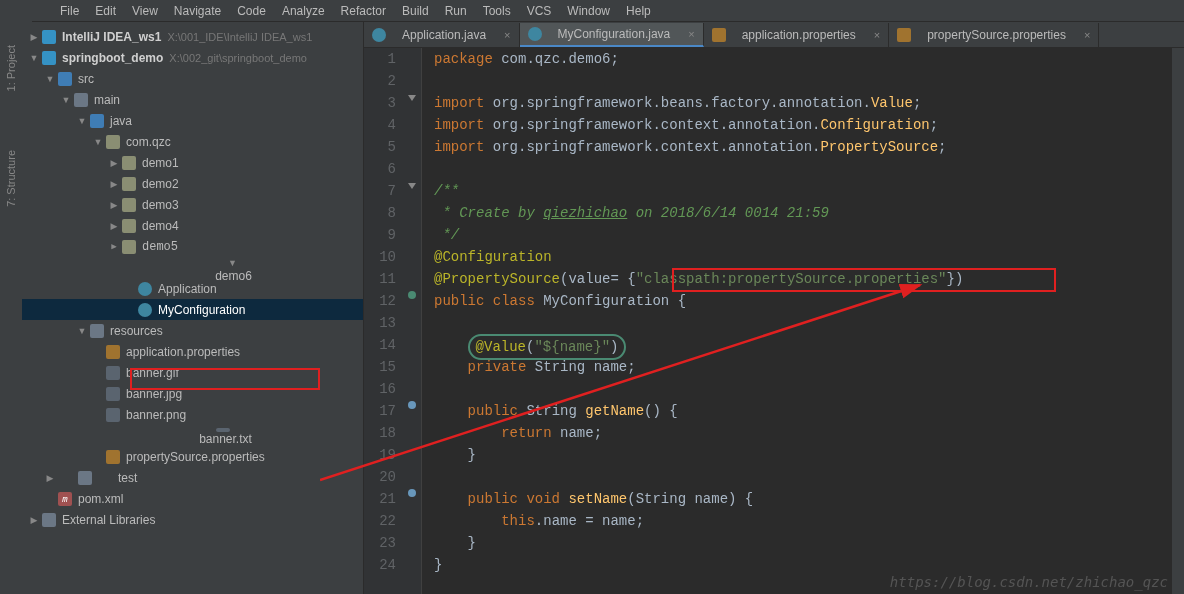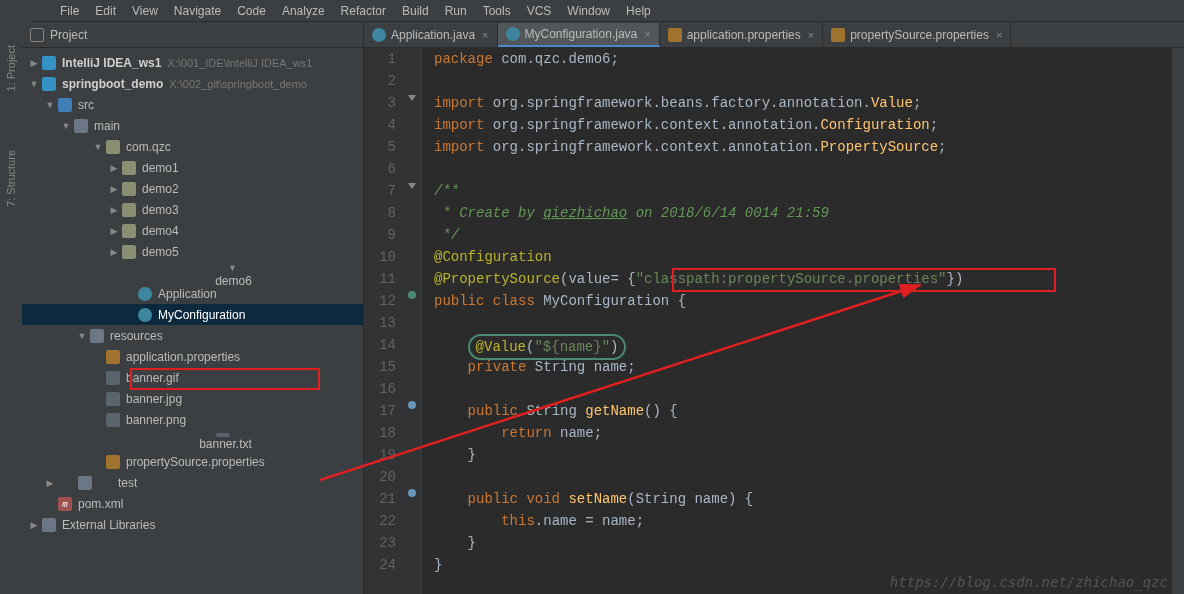--- a/index.html
+++ b/index.html
@@ -132,21 +132,21 @@
   align-items: flex-end;
 }
 .tab {
   display: flex;
   align-items: center;
   height: 24px;
   padding: 0 8px;
   background: #3c3f41;
   border-right: 1px solid #2b2b2b;
   cursor: pointer;
-  gap: 5px;
+  gap: 16px;
   font-size: 12px;
 }
 .tab.active {
   background: #515658;
   border-bottom: 2px solid #4a88c7;
 }
 .tab .file-icon { margin-right: 0; }
 .tab-close { color: #888; font-size: 11px; cursor: pointer; margin-left: 2px; }
 
 .code-editor {
@@ -241,24 +241,20 @@
 <div class="side-tab proj">
   <span class="vtext">1: Project</span>
 </div>
 <div class="side-tab struct">
   <span class="vtext">7: Structure</span>
 </div>
 
 <div class="main">
 
   <div class="project-panel">
-    <div class="project-header">
-      <span class="proj-header-icon"></span>
-      <span>Project</span>
-    </div>
     <div class="tree" id="tree">
         <div class="tree-row" style="padding-left: 6px;">
           <span class="arrow closed"></span>
           <span class="file-icon fi-module"></span>
           <span class="tree-label bold">IntelliJ IDEA_ws1</span>
           <span class="tree-path">X:\001_IDE\IntelliJ IDEA_ws1</span>
         </div>
         <div class="tree-row" style="padding-left: 6px;">
           <span class="arrow open"></span>
           <span class="file-icon fi-module"></span>
@@ -268,20 +264,25 @@
         <div class="tree-row" style="padding-left: 22px;">
           <span class="arrow open"></span>
           <span class="file-icon fi-folder-src"></span>
           <span class="tree-label">src</span>
         </div>
         <div class="tree-row" style="padding-left: 38px;">
           <span class="arrow open"></span>
           <span class="file-icon fi-folder"></span>
           <span class="tree-label">main</span>
         </div>
+        <div class="tree-row" style="padding-left: 54px;">
+          <span class="arrow open"></span>
+          <span class="file-icon fi-folder-src"></span>
+          <span class="tree-label">java</span>
+        </div>
         <div class="tree-row" style="padding-left: 70px;">
           <span class="arrow open"></span>
           <span class="file-icon fi-package"></span>
           <span class="tree-label">com.qzc</span>
         </div>
         <div class="tree-row" style="padding-left: 86px; text-align: right;">
           <span class="arrow closed"></span>
           <span class="file-icon fi-package"></span>
           <span class="tree-label">demo1</span>
         </div>
@@ -293,21 +294,21 @@
         <div class="tree-row" style="padding-left: 86px;">
           <span class="arrow closed"></span>
           <span class="file-icon fi-package"></span>
           <span class="tree-label">demo3</span>
         </div>
         <div class="tree-row" style="padding-left: 86px;">
           <span class="arrow closed"></span>
           <span class="file-icon fi-package"></span>
           <span class="tree-label">demo4</span>
         </div>
-        <div class="tree-row" style="padding-left: 86px;">
+        <div class="tree-row" style="padding-left: 86px; font-family: Liberation Mono, monospace;">
           <span class="arrow closed"></span>
           <span class="file-icon fi-package"></span>
           <span class="tree-label">demo5</span>
         </div>
         <div class="tree-row" style="padding-left: 86px; flex-direction: column;">
           <span class="arrow open"></span>
           <span class="file-icon fi-package"></span>
           <span class="tree-label">demo6</span>
         </div>
         <div class="tree-row" style="padding-left: 102px;">

